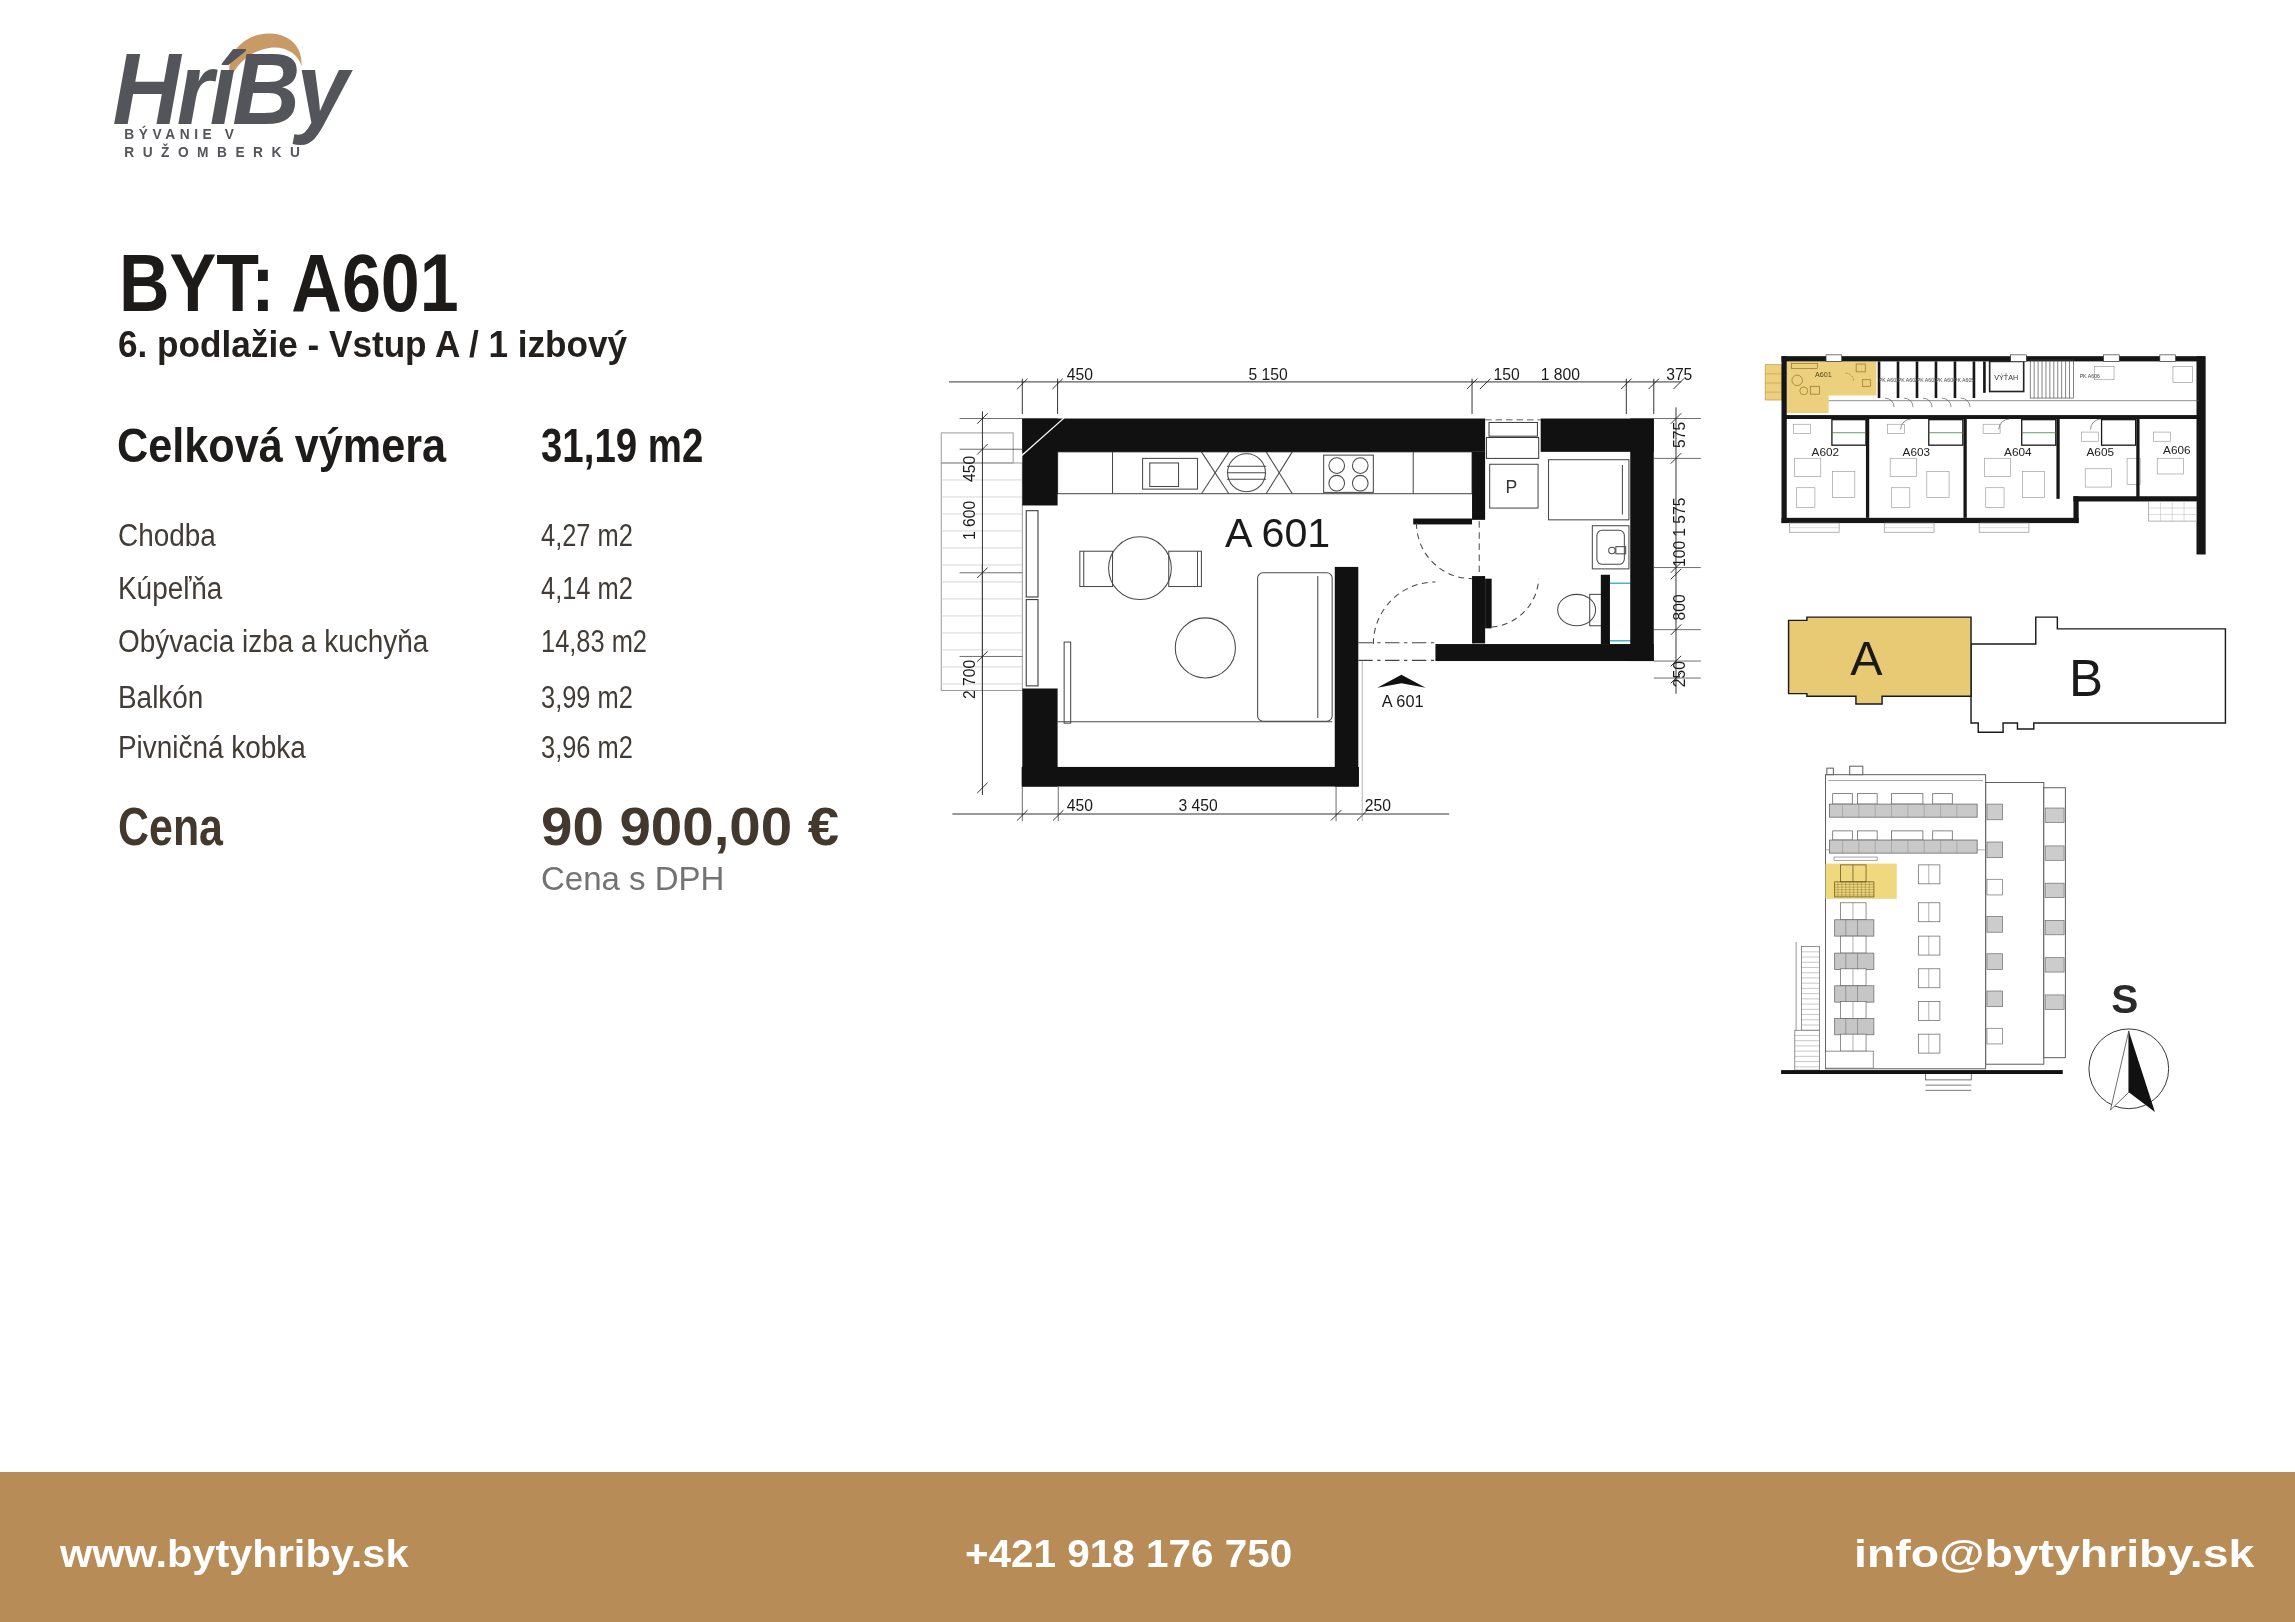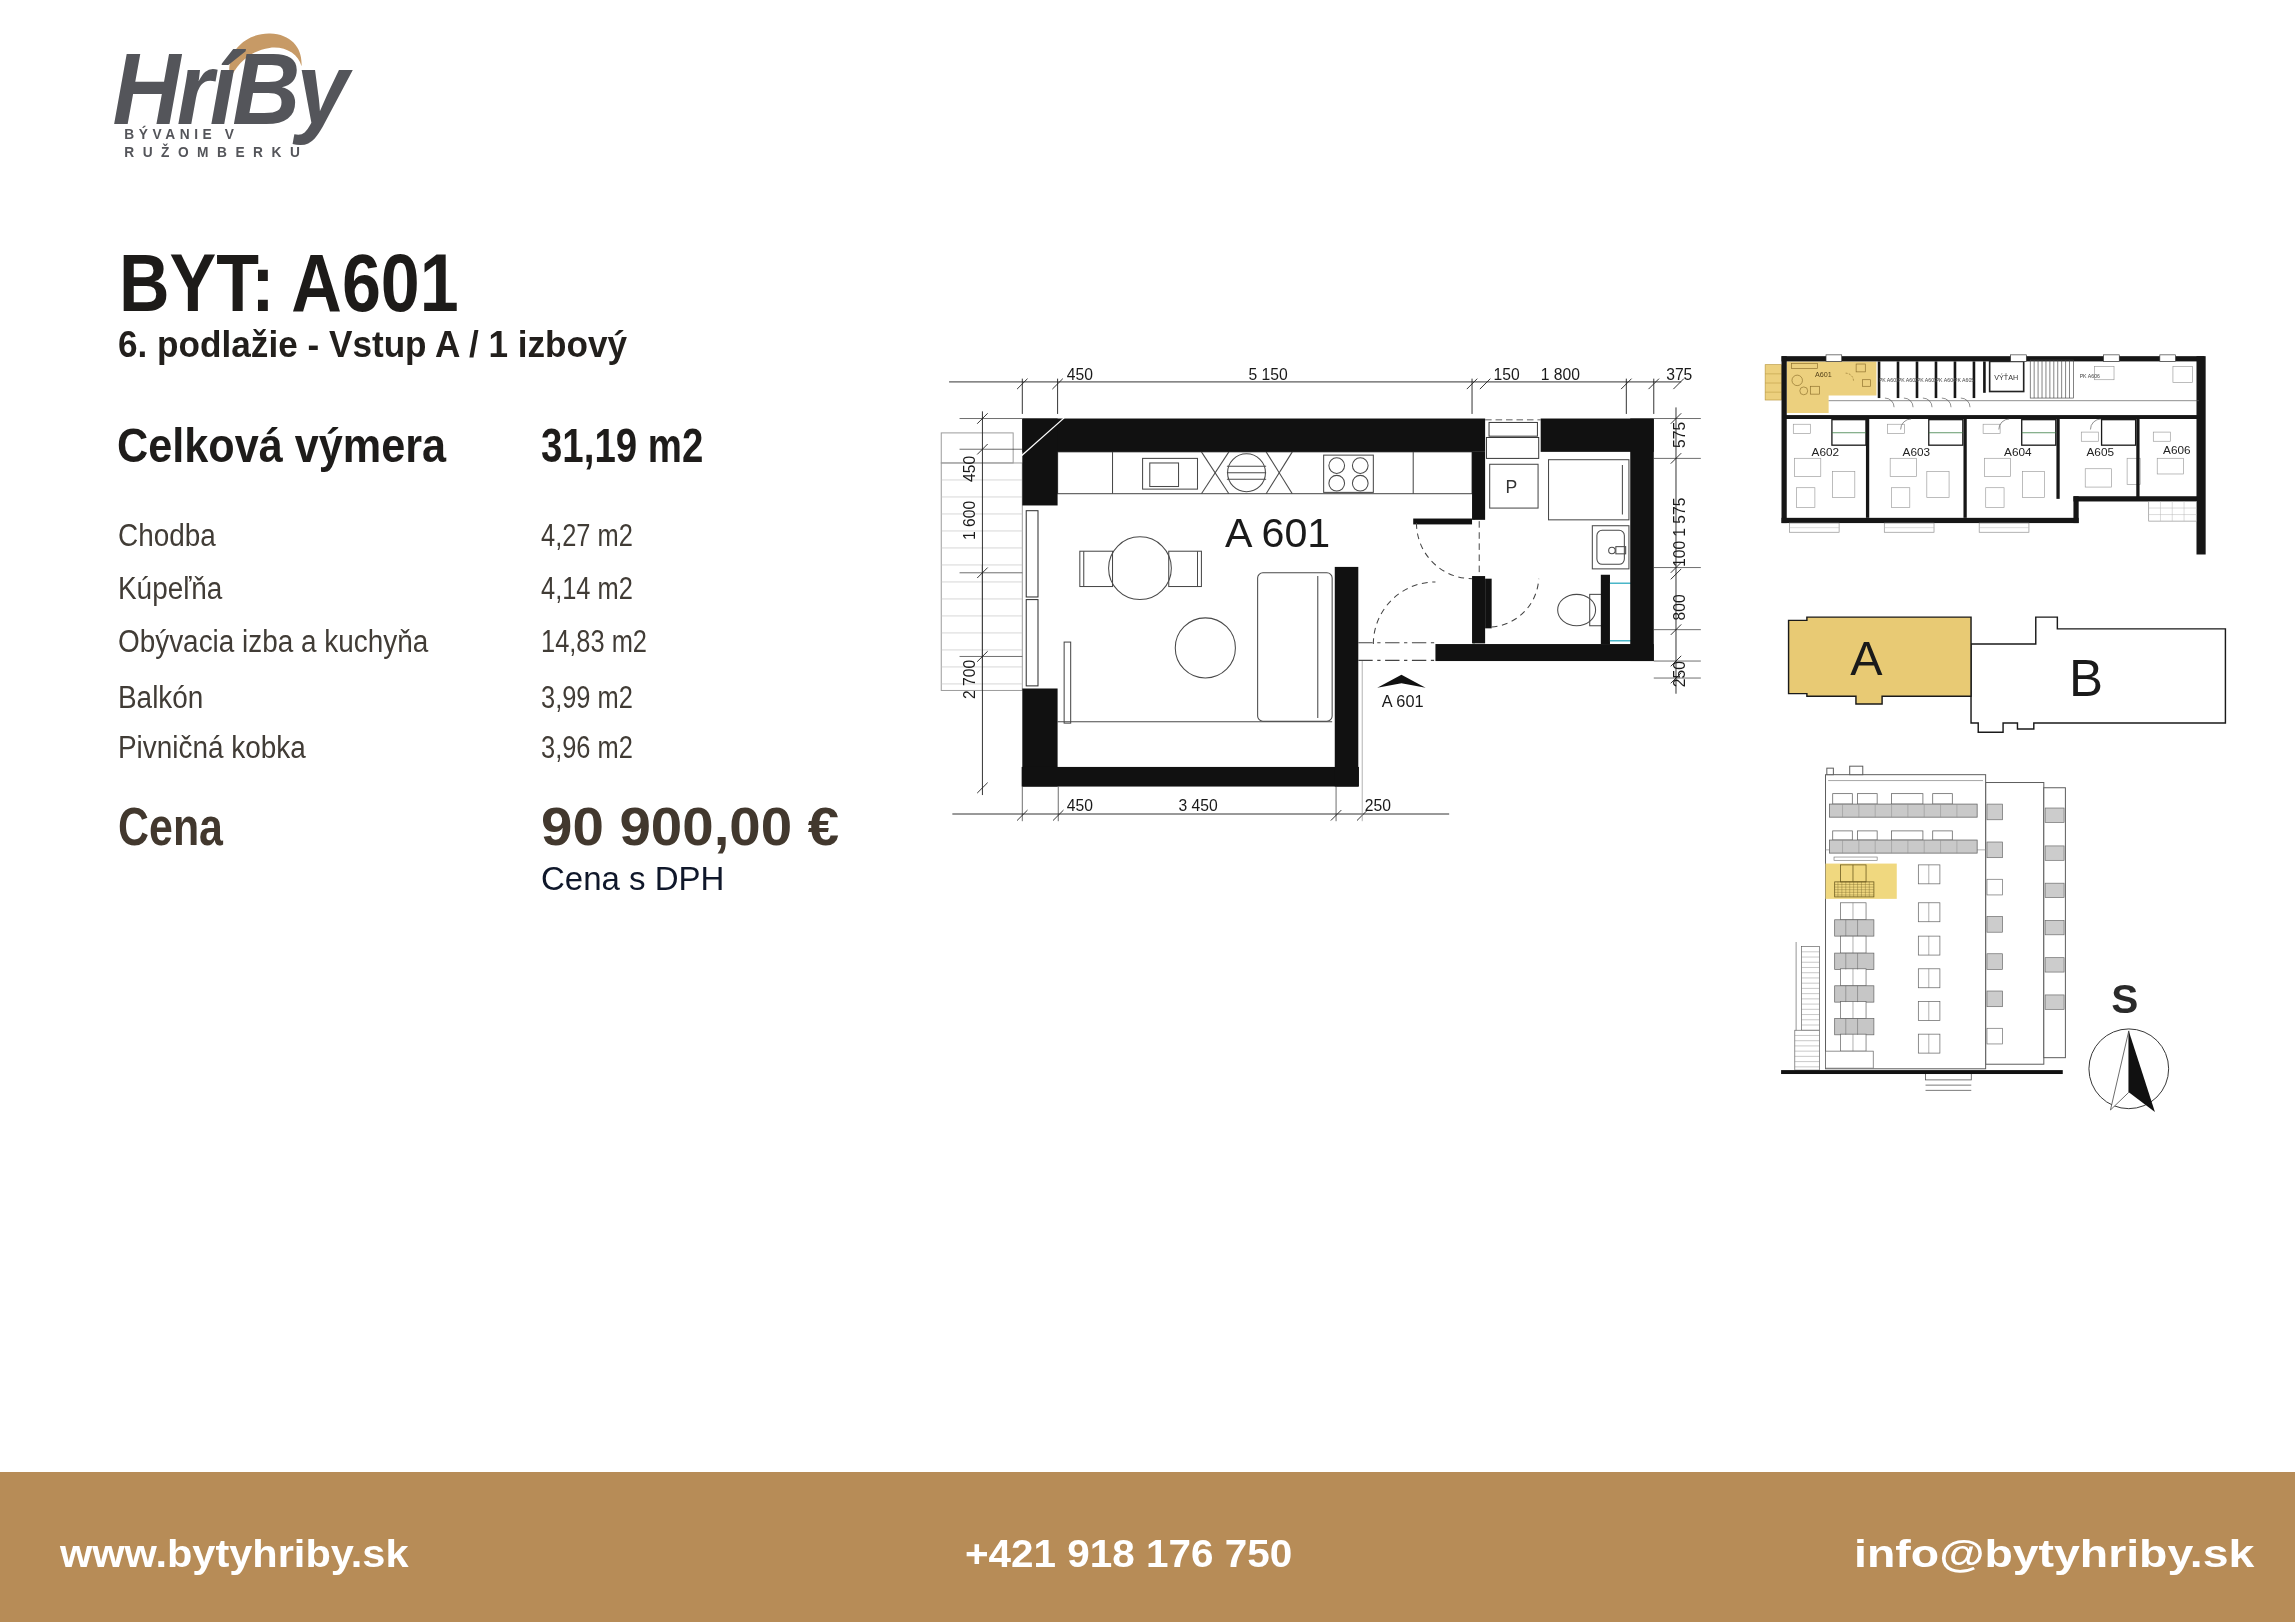--- a/index.html
+++ b/index.html
@@ -30,21 +30,21 @@
 <div class="abs row" style="left:541px;top:573px;transform:scaleX(0.82);transform-origin:left top;">4,14 m2</div>
 <div class="abs row" style="left:118px;top:626px;transform:scaleX(0.9);transform-origin:left top;">Obývacia izba a kuchyňa</div>
 <div class="abs row" style="left:541px;top:626px;transform:scaleX(0.82);transform-origin:left top;">14,83 m2</div>
 <div class="abs row" style="left:118px;top:682px;transform:scaleX(0.9);transform-origin:left top;">Balkón</div>
 <div class="abs row" style="left:541px;top:682px;transform:scaleX(0.82);transform-origin:left top;">3,99 m2</div>
 <div class="abs row" style="left:118px;top:732px;transform:scaleX(0.9);transform-origin:left top;">Pivničná kobka</div>
 <div class="abs row" style="left:541px;top:732px;transform:scaleX(0.82);transform-origin:left top;">3,96 m2</div>
 
 <div class="abs" style="left:118px;top:800px;font-size:53px;font-weight:bold;color:#42382e;transform:scaleX(0.81);transform-origin:left top;">Cena</div>
 <div class="abs" style="left:541px;top:800px;font-size:53px;font-weight:bold;color:#42382e;transform:scaleX(1.065);transform-origin:left top;">90 900,00 €</div>
-<div class="abs" style="left:541px;top:862px;font-size:33px;color:#0f172a;text-align:center;">Cena s DPH</div>
+<div class="abs" style="left:541px;top:862px;font-size:33px;color:#737373;text-align:center;">Cena s DPH</div>
 
 <svg id="plan" style="left:929px;top:344px" width="805" height="487" viewBox="1420 525 1230 745">
 
   <g stroke="#9a9a9a" stroke-width="1.5" fill="none">
     <rect x="1438" y="707" width="124" height="348"></rect>
     <rect x="1438" y="661" width="110" height="46"></rect>
   </g>
   <g stroke="#c2c2c2" stroke-width="1">
     <line x1="1438" y1="733" x2="1562" y2="733"></line>
       <line x1="1438" y1="759" x2="1562" y2="759"></line>

